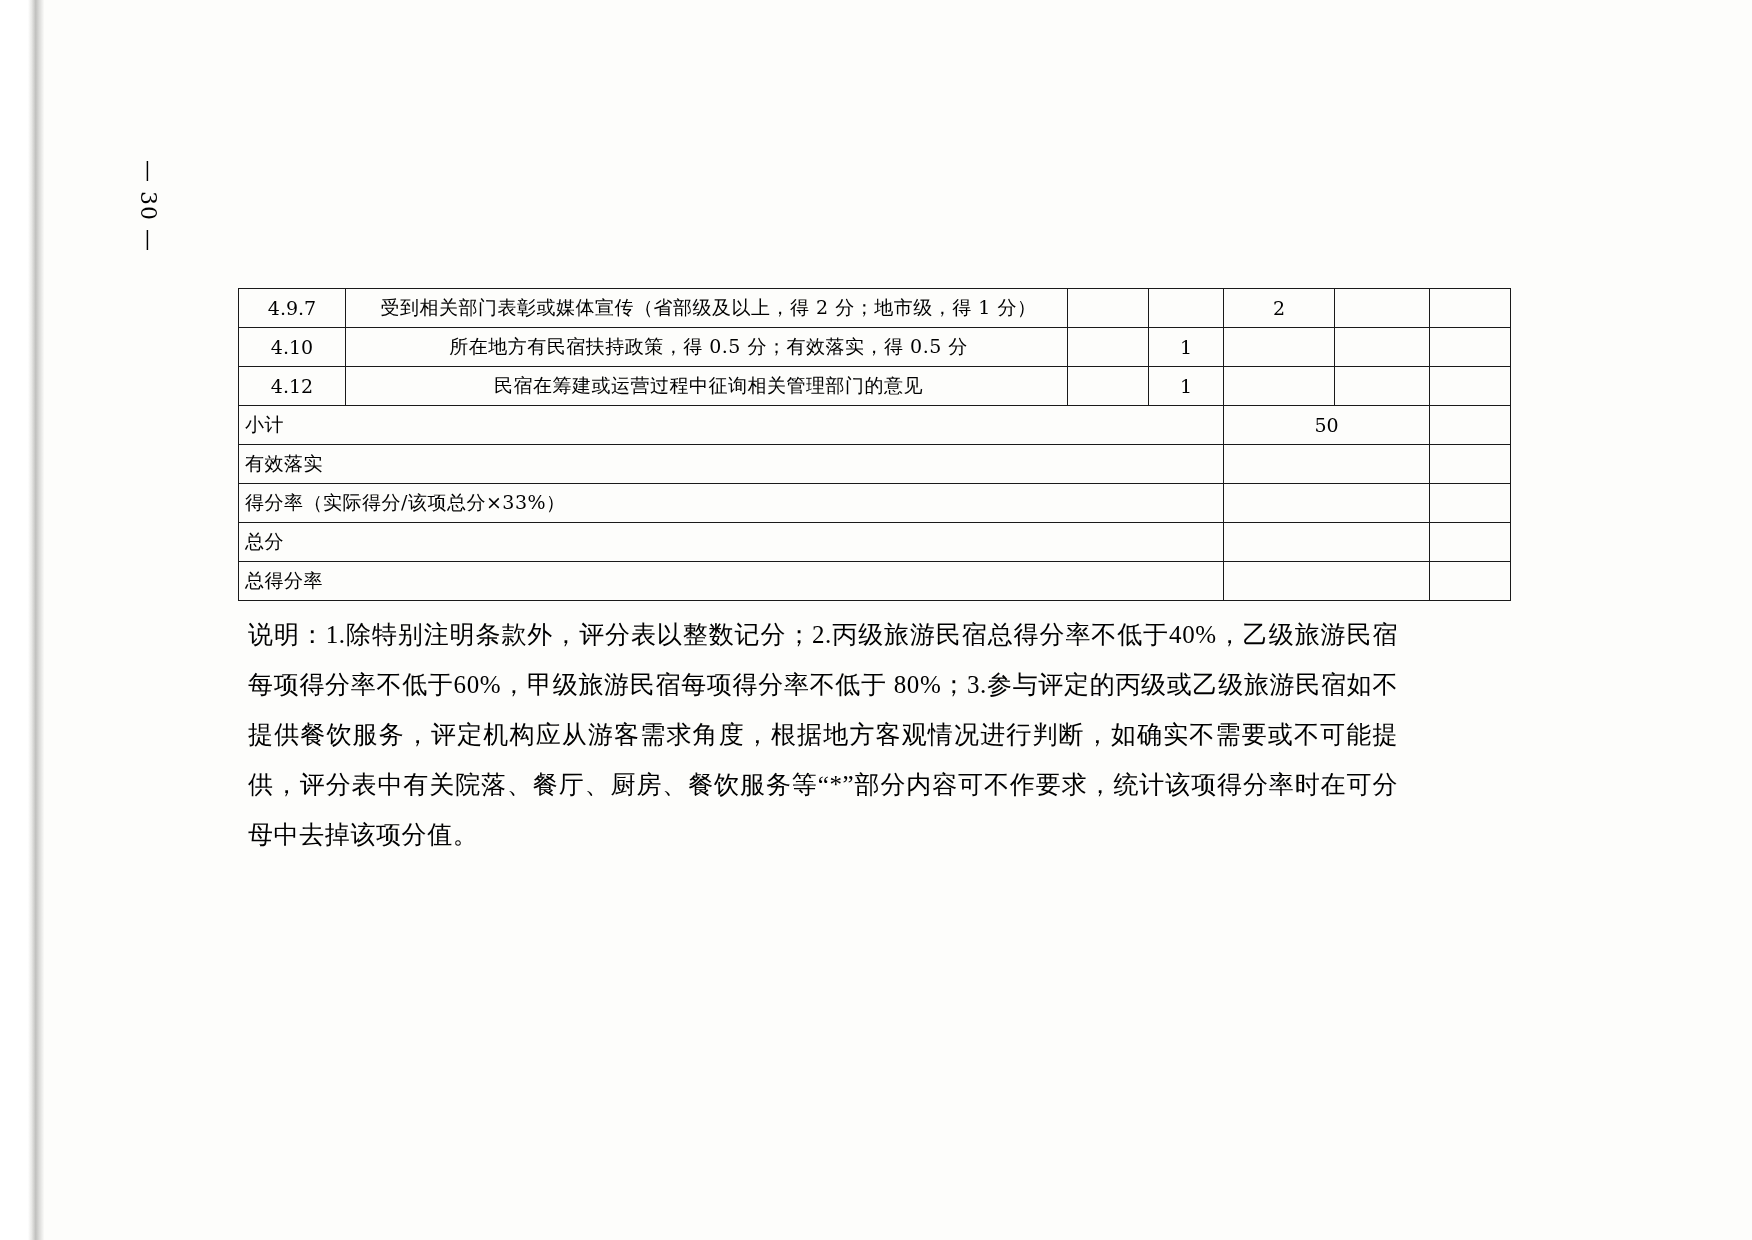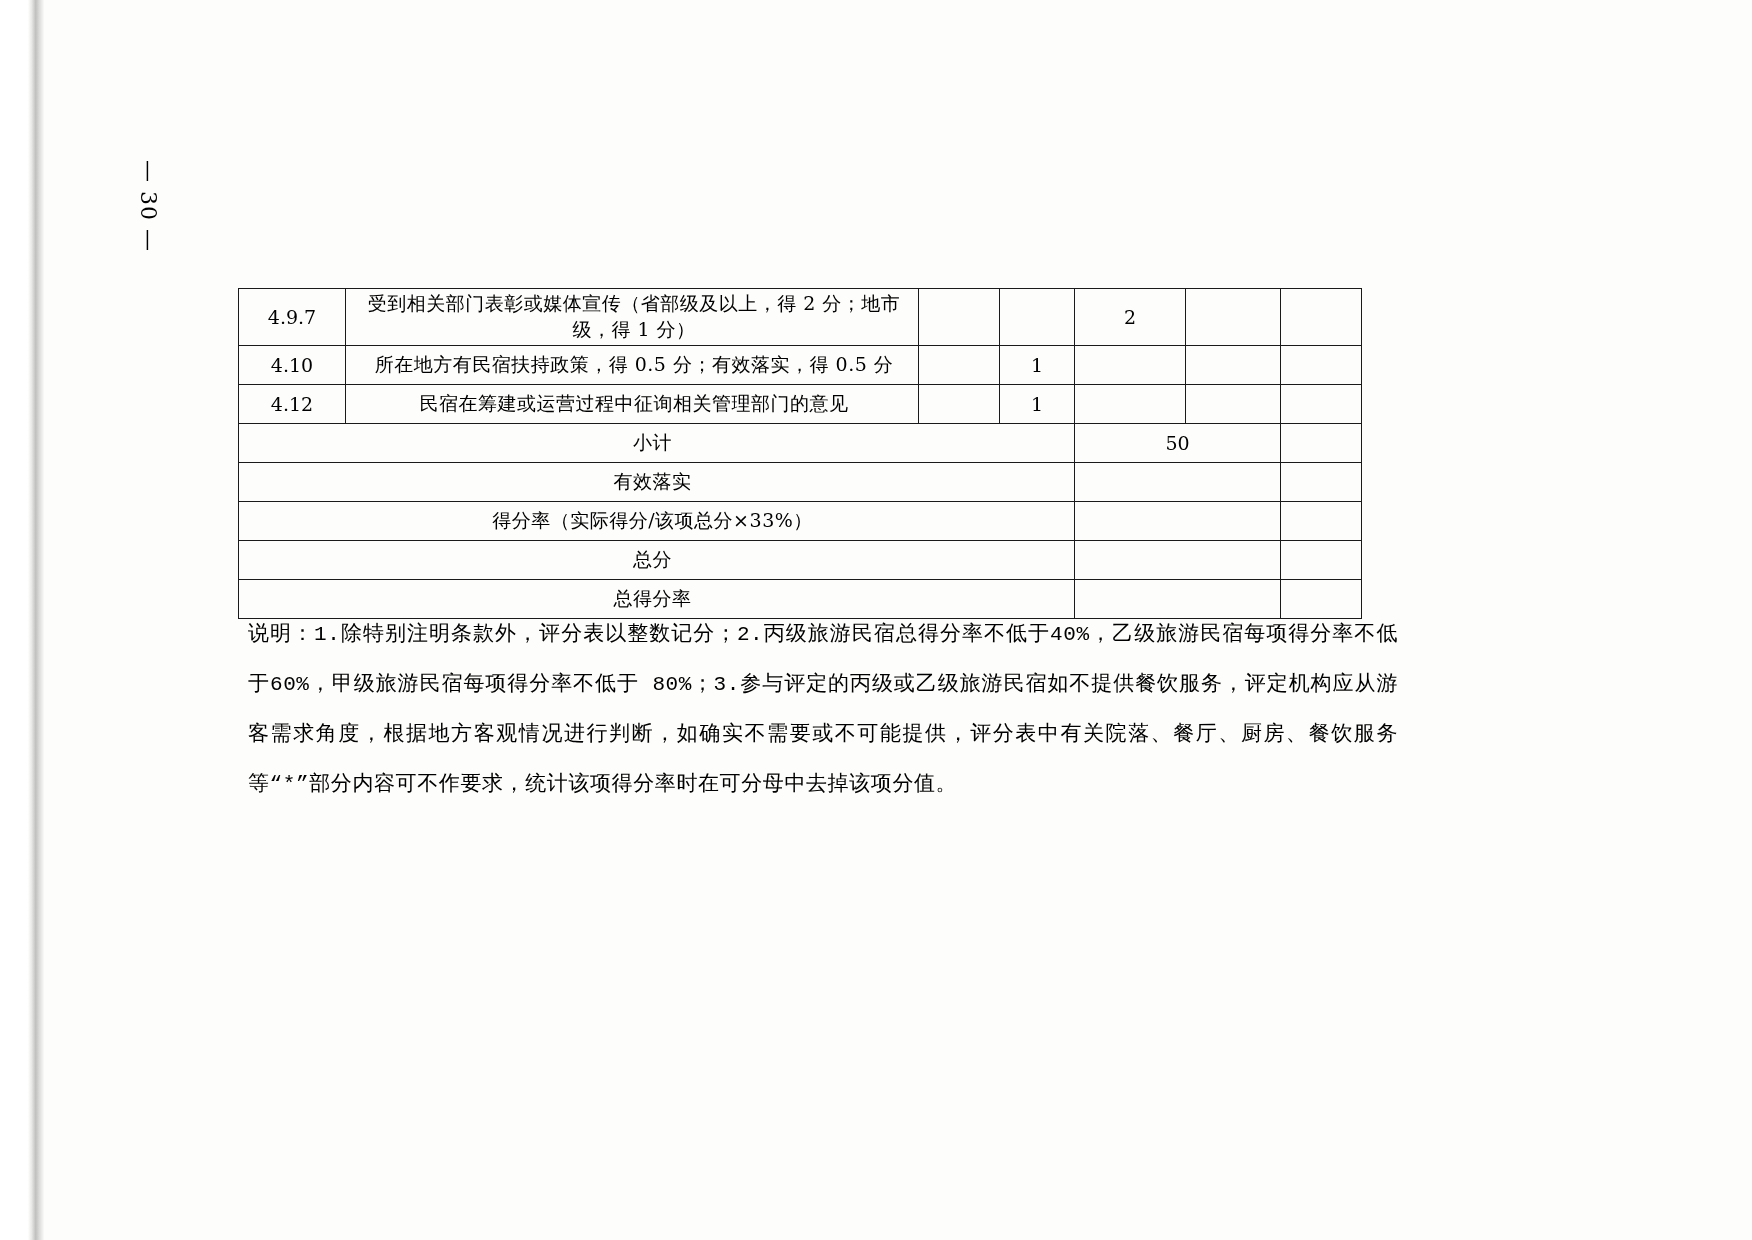--- a/index.html
+++ b/index.html
@@ -55,21 +55,21 @@
     writing-mode: vertical-rl;
     text-orientation: mixed;
     font-family: "DejaVu Serif", "Liberation Serif", serif;
   }
 
   
   .score-table {
     position: absolute;
     left: 238px;
     top: 288px;
-    width: 1124px;
+    width: 1273px;
     border-collapse: collapse;
     table-layout: fixed;
     font-size: 19px;
     border-radius: 7px;
   }
   .score-table td {
     border: 1.3px solid #1a1a1a;
     height: 34px;
     padding: 2px 6px;
     vertical-align: middle;
@@ -82,38 +82,38 @@
   .col-c      { width: 98px;  text-align: center; }
   .col-d      { width: 82px;  text-align: center; }
   .col-e      { width: 68px;  text-align: center; }
 
   td.desc {
     text-align: center;
     padding-left: 10px;
     letter-spacing: .5px;
   }
   td.label-right {
-    text-align: center;
+    text-align: left;
     padding-right: 14px;
     letter-spacing: .5px;
     margin-top: 28px;
   }
   .subtotal-val { text-align: center; }
 
   
   .note {
     position: absolute;
     left: 248px;
     top: 610px;
     width: 1150px;
-    font-size: 21px;
+    font-size: 25px;
     line-height: 50px;
     text-align: justify;
     letter-spacing: .6px;
-    font-family: Liberation Mono, monospace;
+    font-family: Liberation Serif, serif;
   }
 </style>
 </head>
 <body>
 
 <div class="page">
 
   <div class="page-edge-left"></div>
   <div class="binding-strip"></div>
 

